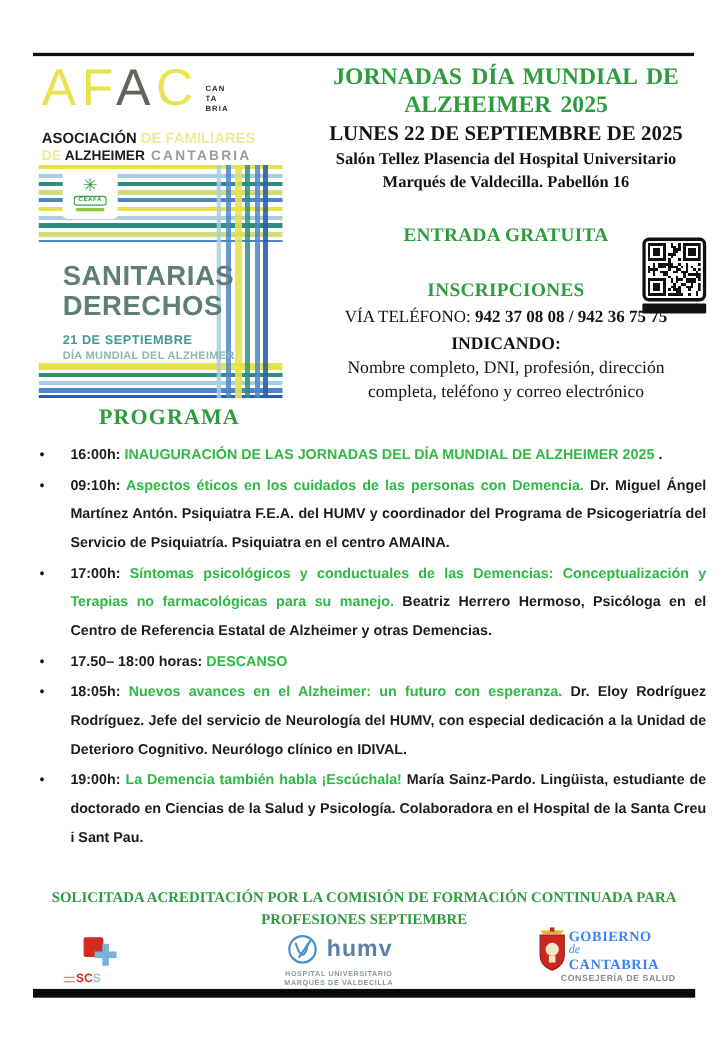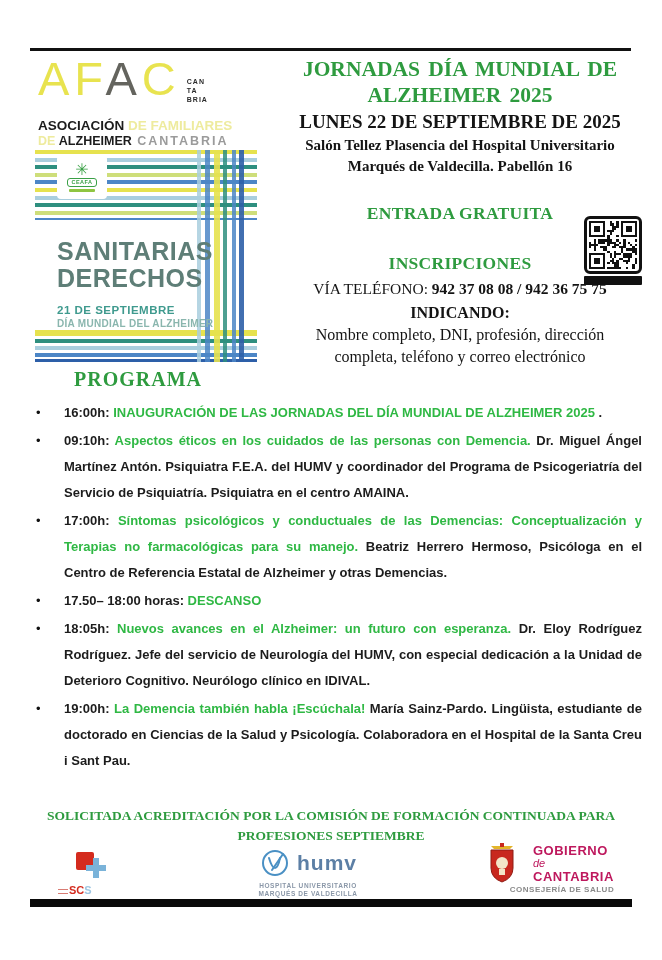--- a/index.html
+++ b/index.html
@@ -72,21 +72,21 @@
   .indicando{font-size:16px;line-height:22px;font-weight:600;color:#141414;margin-top:2px;}
   .infoline{font-size:16px;line-height:22px;color:#141414;}
 
   
   .qr{left:584px;top:216px;width:58px;}
   .qr-frame{border:3px solid #111;border-radius:6px;background:#fff;padding:2px;}
   .qr svg{display:block;width:48px;height:48px;}
   .qr-caption{height:9px;background:#111;border-radius:1px;margin-top:2px;}
 
   
-  .programa{left:74px;top:368px;font-family:"Liberation Serif",serif;font-size:20px;font-weight:700;
+  .programa{left:90px;top:368px;font-family:"Liberation Serif",serif;font-size:20px;font-weight:700;
     color:#2e9b3f;letter-spacing:1px;}
   .prog-list{left:36px;top:400px;width:606px;list-style:none;margin:0;padding:0;}
   .prog-item{display:flex;margin:0 0 2px 0;}
   .prog-item .dot{width:28px;flex:none;font-size:13px;line-height:26px;color:#111;}
   .prog-item .pt{margin:0;flex:1;font-size:13px;line-height:26px;text-align:justify;color:#1c1c1c;}
   .prog-item .time,.prog-item .desc{font-weight:700;color:#1c1c1c;}
   .prog-item .gt{font-weight:700;color:#2fb844;}
 
   
   .accred{left:40px;top:806px;width:582px;text-align:center;font-family:"Liberation Serif",serif;
@@ -102,21 +102,21 @@
   .scs-text .lines{display:inline-block;width:10px;border-top:1px solid #d97c74;border-bottom:1px solid #d97c74;height:3px;margin-right:1px;}
   .scs-text .lt{color:#9fc6e2;}
 
   .humv{left:238px;top:846px;width:140px;text-align:center;}
   .humv-top{display:flex;align-items:center;justify-content:center;}
   .humv-name{font-size:21px;color:#5c7fa5;letter-spacing:1px;margin-left:4px;font-weight:600;}
   .humv-sub{font-size:6.5px;letter-spacing:.6px;color:#8a97a8;line-height:8px;margin-top:2px;font-weight:700;}
 
   .gob{left:487px;top:843px;width:150px;}
   .gob-top{display:flex;align-items:center;}
-  .gob-text{margin-left:16px;font-family:Liberation Sans, sans-serif;color:#be185d;line-height:13px;}
+  .gob-text{margin-left:0;font-family:Liberation Serif, serif;color:#3b82f6;line-height:13px;}
   .gob-l1,.gob-l3{font-size:13px;font-weight:600;letter-spacing:.5px;}
   .gob-l2{font-size:11px;font-style:italic;}
   .gob-sub{font-size:8px;color:#8a8a8a;letter-spacing:.5px;margin-top:2px;text-align:center;font-weight:600;}
 </style>
 </head>
 <body>
 
 <div class="abs rule-top"></div>
 
 <div class="abs afac">

